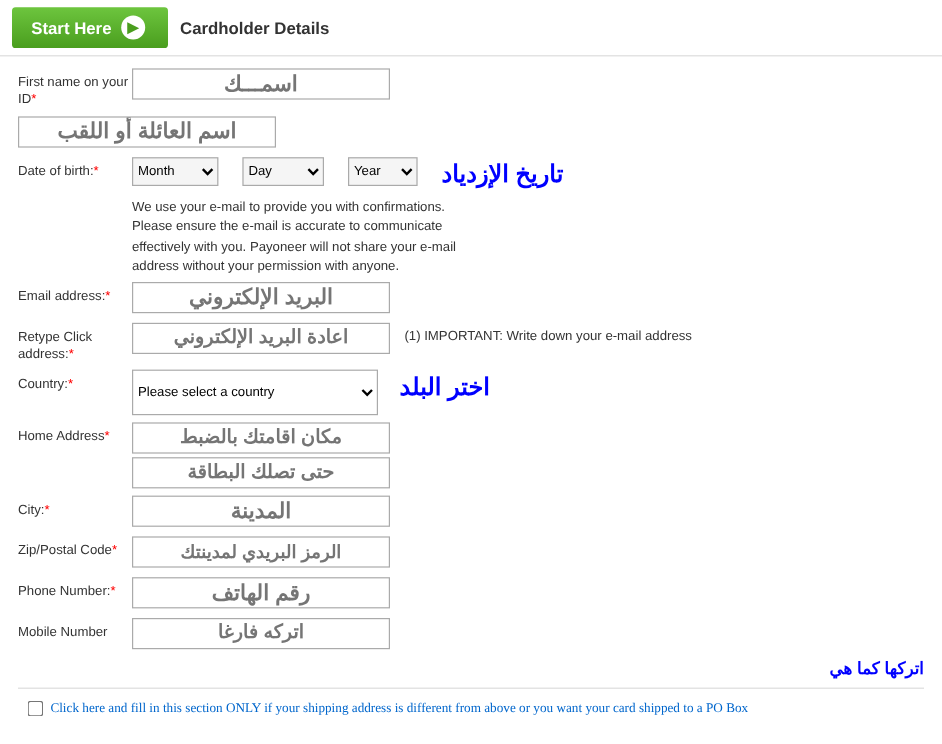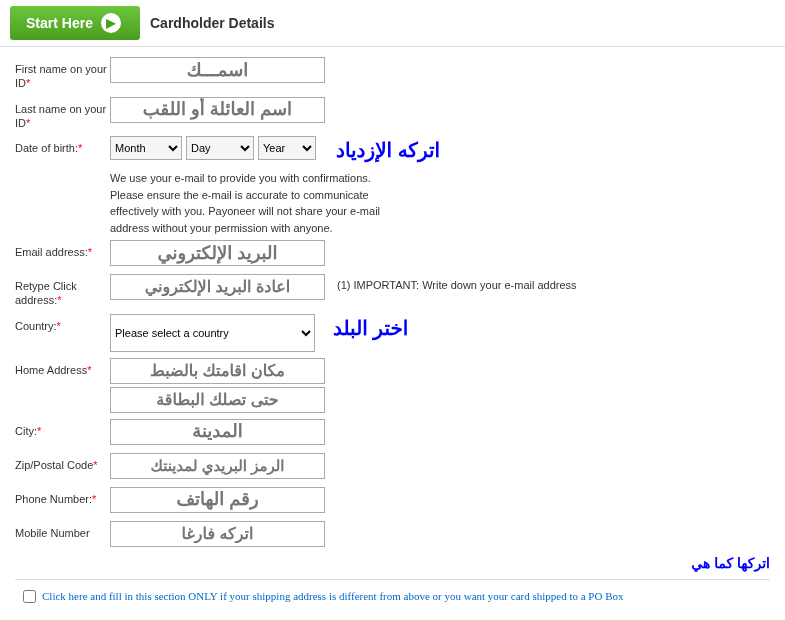--- a/index.html
+++ b/index.html
@@ -94,21 +94,21 @@
       font-size: 18px;
       font-weight: bold;
       margin-left: 15px;
       direction: rtl;
       padding-top: 2px;
     }
 
     .dob-row {
       display: flex;
       align-items: center;
-      gap: 4px;
+      gap: 20px;
     }
 
     .dob-select {
       border: 1px solid #aaa;
       height: 24px;
       font-size: 11px;
       background: #f5f5f5;
     }
 
     .dob-select-month { width: 72px; }
@@ -198,42 +198,39 @@
 
   <div class="form-row">
     <div class="form-label">
       <span>First name on your ID</span><span class="required">*</span>
     </div>
     <input type="text" class="form-input" style="color: rgb(0, 0, 255); font-size: 18px; font-weight: bold; text-align: center; direction: rtl;" placeholder="اسمـــك">
     <span class="arabic-hint" style="visibility:hidden;">اسمـــك</span>
   </div>
 
   <div class="form-row">
-    <div class="form-label">
-      <span>Last name on your ID</span><span class="required">*</span>
-    </div>
     <input type="text" class="form-input" style="color: rgb(0, 0, 255); font-size: 18px; font-weight: bold; text-align: center; direction: rtl; width: 215px;" placeholder="اسم العائلة أو اللقب">
   </div>
 
   <div class="form-row">
     <div class="form-label">
       <span>Date of birth:</span><span class="required">*</span>
     </div>
     <div class="dob-row">
       <select class="dob-select dob-select-month">
         <option>Month</option>
       </select>
       <select class="dob-select dob-select-day">
         <option>Day</option>
       </select>
       <select class="dob-select dob-select-year">
         <option>Year</option>
       </select>
     </div>
-    <span class="arabic-hint" style="font-size:20px; margin-left:20px;">اتركه الإزدياد</span>
+    <span class="arabic-hint" style="font-size:20px; margin-left:20px;">تاريخ الإزدياد</span>
   </div>
 
   <div class="info-text" style="margin-top:6px;">We use your e-mail to provide you with confirmations. Please ensure the e-mail is accurate to communicate effectively with you. Payoneer will not share your e-mail address without your permission with anyone.</div>
 
   <div class="form-row" style="margin-top:4px;">
     <div class="form-label">
       <span>Email address:</span><span class="required">*</span>
     </div>
     <input type="text" class="form-input" style="color: rgb(0, 0, 255); font-size: 18px; font-weight: bold; text-align: center; direction: rtl; width: 215px;" placeholder="البريد الإلكتروني">
   </div>

